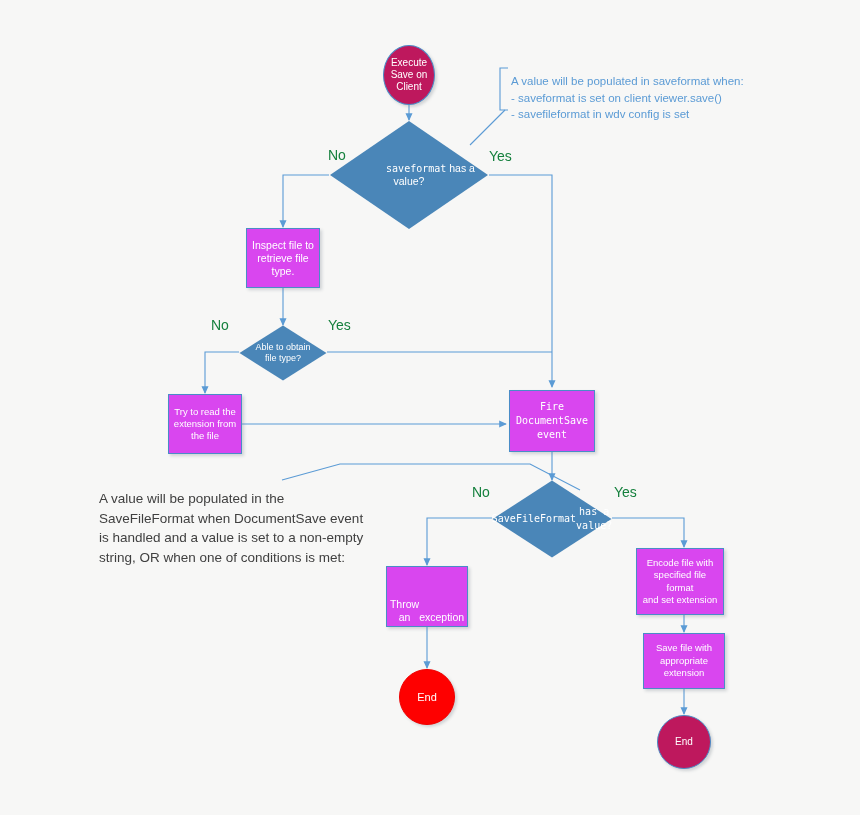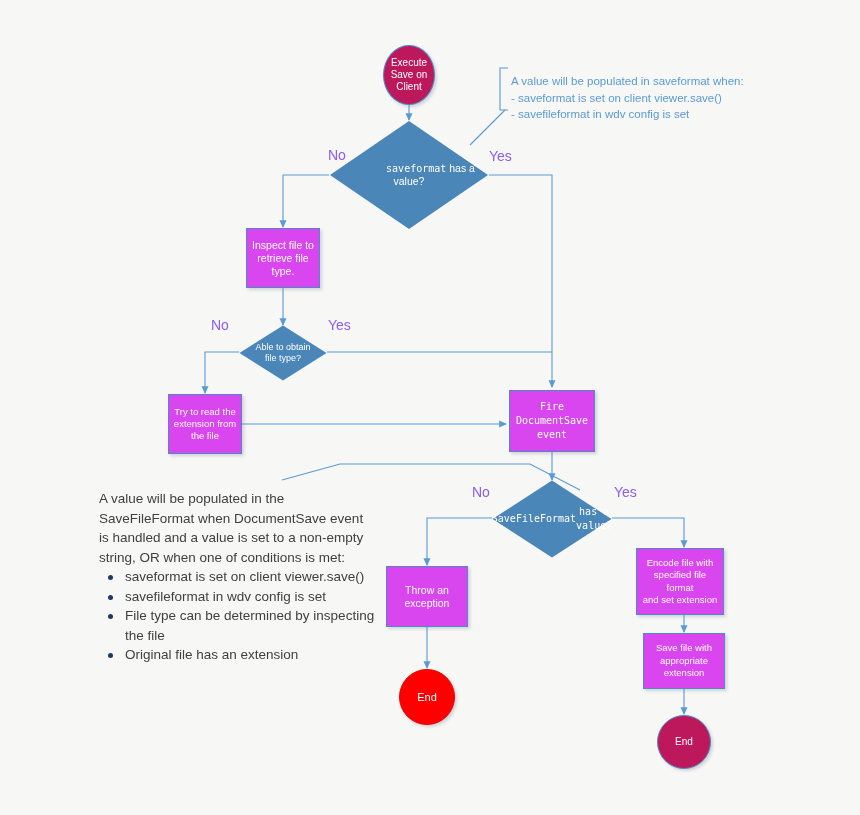--- a/index.html
+++ b/index.html
@@ -84,21 +84,21 @@
     box-sizing: border-box;
     padding: 0 6px;
   }
   .diamond-label.mono {
     font-family: "DejaVu Sans Mono", monospace;
     font-size: 10px;
     line-height: 14px;
   }
   .branch-label {
     position: absolute;
-    color: #8b5cf6;
+    color: #15803d;
     font-size: 14px;
     line-height: 16px;
     white-space: nowrap;
   }
   .callout {
     position: absolute;
     color: #5b9bd5;
     font-size: 11.5px;
     line-height: 16.5px;
     white-space: nowrap;
@@ -241,21 +241,21 @@
     </svg>
     <div class="diamond-label mono" style="flex-direction:row;">
       <span>SaveFileFormat</span>
       <span>has a value?</span>
     </div>
   </div>
 
   <span class="branch-label" style="left:472px; top:484px;">No</span>
   <span class="branch-label" style="left:614px; top:484px;">Yes</span>
 
-  <div class="node rect" style="left:386px; top:566px; width:82px; height:61px; flex-direction:column;">
+  <div class="node rect" style="left:386px; top:566px; width:82px; height:61px; flex-direction:row;align-items:flex-end;">
     <span>Throw an</span>
     <span>exception</span>
   </div>
 
   <div class="node circle red" style="left:399px; top:669px; width:56px; height:56px;">
     <span>End</span>
   </div>
 
   <div class="node rect" style="left:636px; top:548px; width:88px; height:67px; flex-direction:column; font-size:9.5px; line-height:12.5px;">
     <span>Encode file with</span>
@@ -273,21 +273,15 @@
     <span>End</span>
   </div>
 
   <div class="note-block" style="left:99px; top:489px;">
     <div class="lead">
       <div>A value will be populated in the</div>
       <div>SaveFileFormat when DocumentSave event</div>
       <div>is handled and a value is set to a non-empty</div>
       <div>string, OR when one of conditions is met:</div>
     </div>
-    <ul>
-      <li>saveformat is set on client viewer.save()</li>
-      <li>savefileformat in wdv config is set</li>
-      <li>File type can be determined by inspecting the file</li>
-      <li>Original file has an extension</li>
-    </ul>
   </div>
 
 </div>
 
 </body></html>

